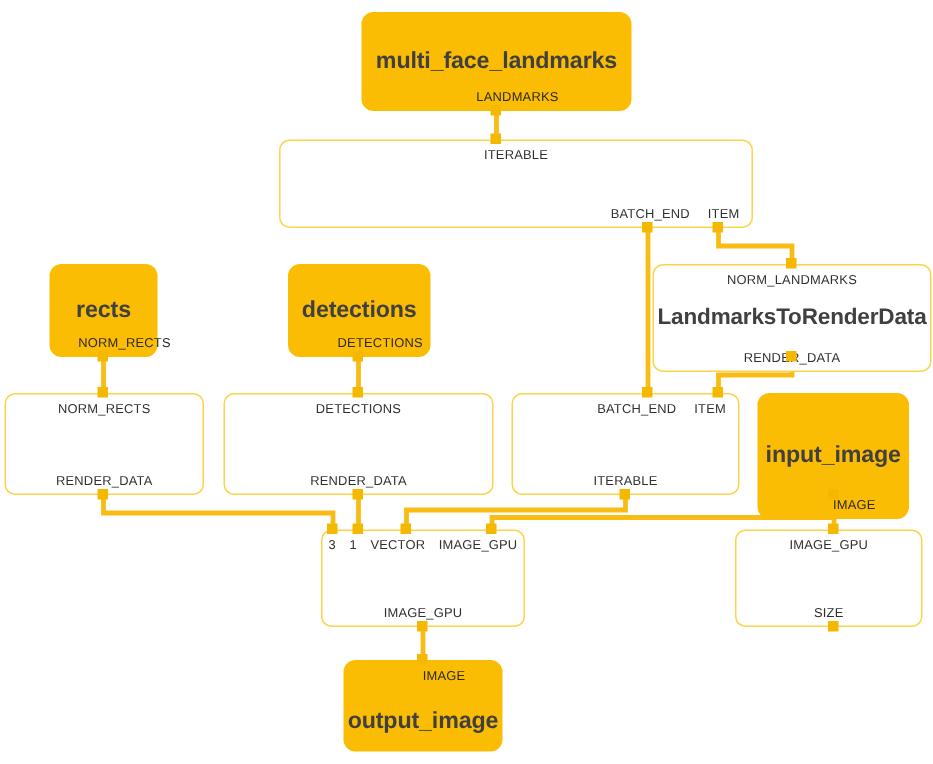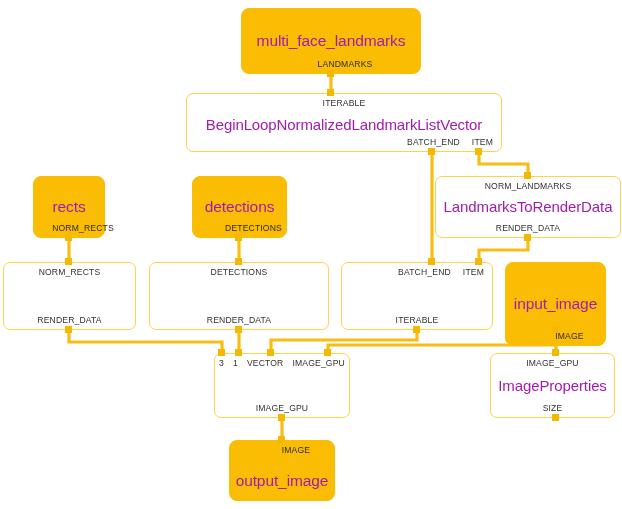--- a/index.html
+++ b/index.html
@@ -35,22 +35,22 @@
     border:1px solid #FBBC04;
     border-radius:8px;
   }
   .node.calc{
     background:#ffffff;
     border:1.6px solid #FCD34A;
     border-radius:7px;
   }
   .node-title{
     font-size:15.5px;
-    font-weight:normal;
-    color:#a21caf;
+    font-weight:bold;
+    color:#404040;
     line-height:1.05;
     white-space:nowrap;
     letter-spacing:-0.1px;
   }
   .node.calc .node-title{
     font-size:15px;
   }
   .port-row{
     position:absolute;
     left:0; right:0;
@@ -114,31 +114,30 @@
     <div class="port-row bottom">
       <span class="port-label">LANDMARKS</span>
     </div>
   </div>
   <div class="pin" style="left:327px;top:70px;"></div>
 
   <div class="node calc" style="left:186px;top:93px;width:316px;height:59px;">
     <div class="port-row top">
       <span class="port-label">ITERABLE</span>
     </div>
-    <div class="node-title" style="margin-top:5px;">BeginLoopNormalizedLandmarkListVector</div>
     <div class="port-row bottom" style="justify-content:flex-end;padding-right:8px;gap:12px;">
       <span class="port-label">BATCH_END</span>
       <span class="port-label">ITEM</span>
     </div>
   </div>
   <div class="pin" style="left:327px;top:89px;"></div>
   <div class="pin" style="left:428px;top:148px;"></div>
   <div class="pin" style="left:475px;top:148px;"></div>
 
-  <div class="node calc" style="left:435px;top:176px;width:186px;height:62px;">
+  <div class="node calc" style="left:435px;top:176px;width:186px;height:72px;">
     <div class="port-row top">
       <span class="port-label">NORM_LANDMARKS</span>
     </div>
     <div class="node-title">LandmarksToRenderData</div>
     <div class="port-row bottom">
       <span class="port-label">RENDER_DATA</span>
     </div>
   </div>
   <div class="pin" style="left:524px;top:172px;"></div>
   <div class="pin" style="left:524px;top:234px;"></div>
@@ -216,21 +215,20 @@
   <div class="pin" style="left:218px;top:349px;"></div>
   <div class="pin" style="left:235px;top:349px;"></div>
   <div class="pin" style="left:267px;top:349px;"></div>
   <div class="pin" style="left:324px;top:349px;"></div>
   <div class="pin" style="left:278px;top:414px;"></div>
 
   <div class="node calc" style="left:490px;top:353px;width:125px;height:65px;">
     <div class="port-row top">
       <span class="port-label">IMAGE_GPU</span>
     </div>
-    <div class="node-title">ImageProperties</div>
     <div class="port-row bottom">
       <span class="port-label">SIZE</span>
     </div>
   </div>
   <div class="pin" style="left:552px;top:349px;"></div>
   <div class="pin" style="left:552px;top:414px;"></div>
 
   <div class="node io" style="left:229px;top:440px;width:106px;height:61px;">
     <div class="port-row top">
       <span class="port-label">IMAGE</span>

